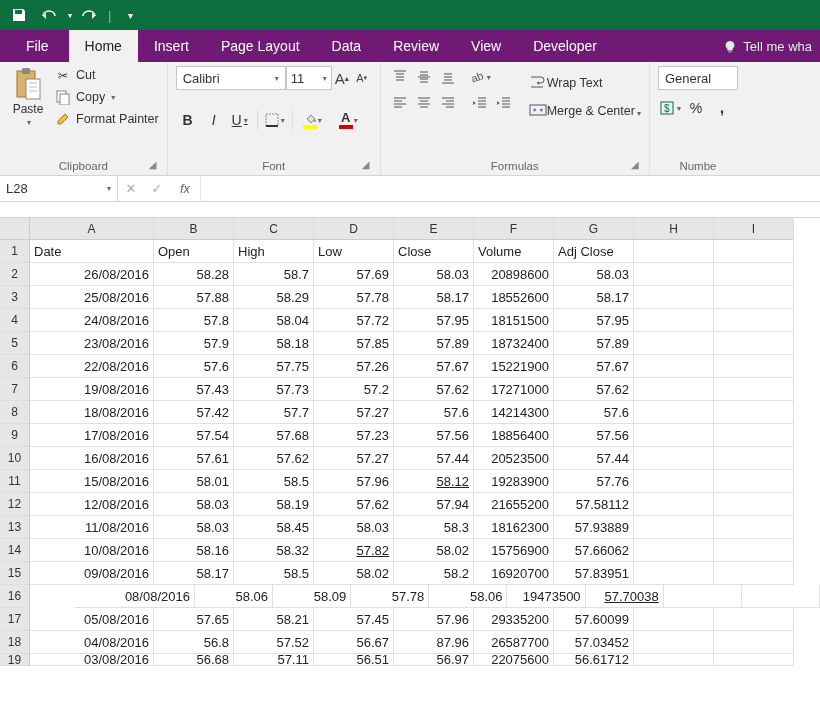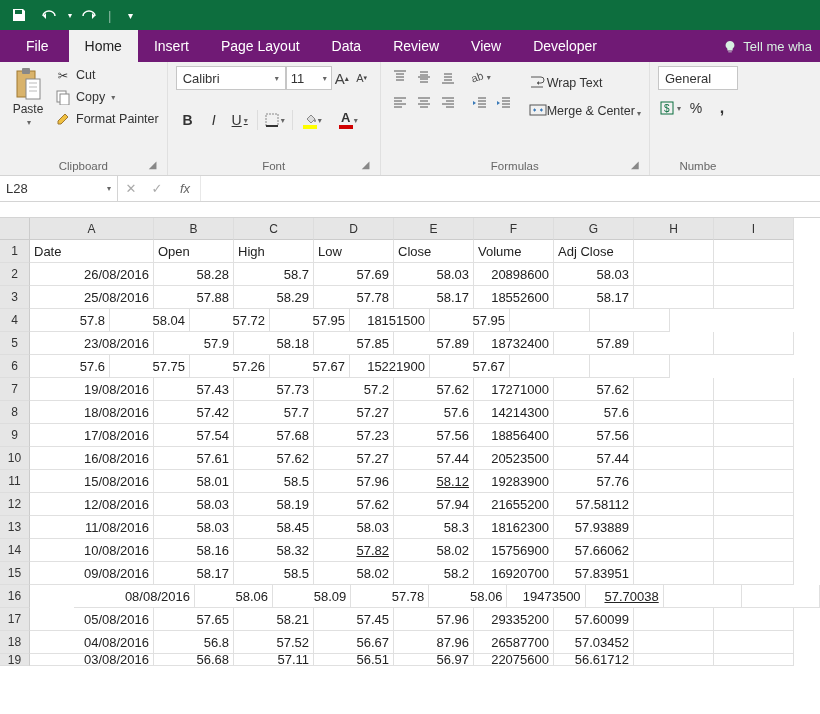--- a/index.html
+++ b/index.html
@@ -410,20 +410,21 @@
           <div class="cell r" style="width: 80px;">57.88</div>
           <div class="cell r" style="width: 80px;">58.29</div>
           <div class="cell r" style="width: 80px;">57.78</div>
           <div class="cell r" style="width: 80px;">58.17</div>
           <div class="cell r" style="width: 80px;">18552600</div>
           <div class="cell r" style="width: 80px;">58.17</div>
           <div class="cell r" style="width: 80px;"></div>
           <div class="cell r" style="width: 80px;"></div>
         </div>
         <div class="data-row">
+          <div class="cell r" style="width: 124px;">24/08/2016</div>
           <div class="cell r" style="width: 80px;">57.8</div>
           <div class="cell r" style="width: 80px;">58.04</div>
           <div class="cell r" style="width: 80px;">57.72</div>
           <div class="cell r" style="width: 80px;">57.95</div>
           <div class="cell r" style="width: 80px;">18151500</div>
           <div class="cell r" style="width: 80px;">57.95</div>
           <div class="cell r" style="width: 80px;"></div>
           <div class="cell r" style="width: 80px;"></div>
         </div>
         <div class="data-row">
@@ -431,20 +432,21 @@
           <div class="cell r" style="width: 80px;">57.9</div>
           <div class="cell r" style="width: 80px;">58.18</div>
           <div class="cell r" style="width: 80px;">57.85</div>
           <div class="cell r" style="width: 80px;">57.89</div>
           <div class="cell r" style="width: 80px;">18732400</div>
           <div class="cell r" style="width: 80px;">57.89</div>
           <div class="cell r" style="width: 80px;"></div>
           <div class="cell r" style="width: 80px;"></div>
         </div>
         <div class="data-row">
+          <div class="cell r" style="width: 124px;">22/08/2016</div>
           <div class="cell r" style="width: 80px;">57.6</div>
           <div class="cell r" style="width: 80px; text-align: center;">57.75</div>
           <div class="cell r" style="width: 80px;">57.26</div>
           <div class="cell r" style="width: 80px;">57.67</div>
           <div class="cell r" style="width: 80px;">15221900</div>
           <div class="cell r" style="width: 80px;">57.67</div>
           <div class="cell r" style="width: 80px;"></div>
           <div class="cell r" style="width: 80px;"></div>
         </div>
         <div class="data-row">

